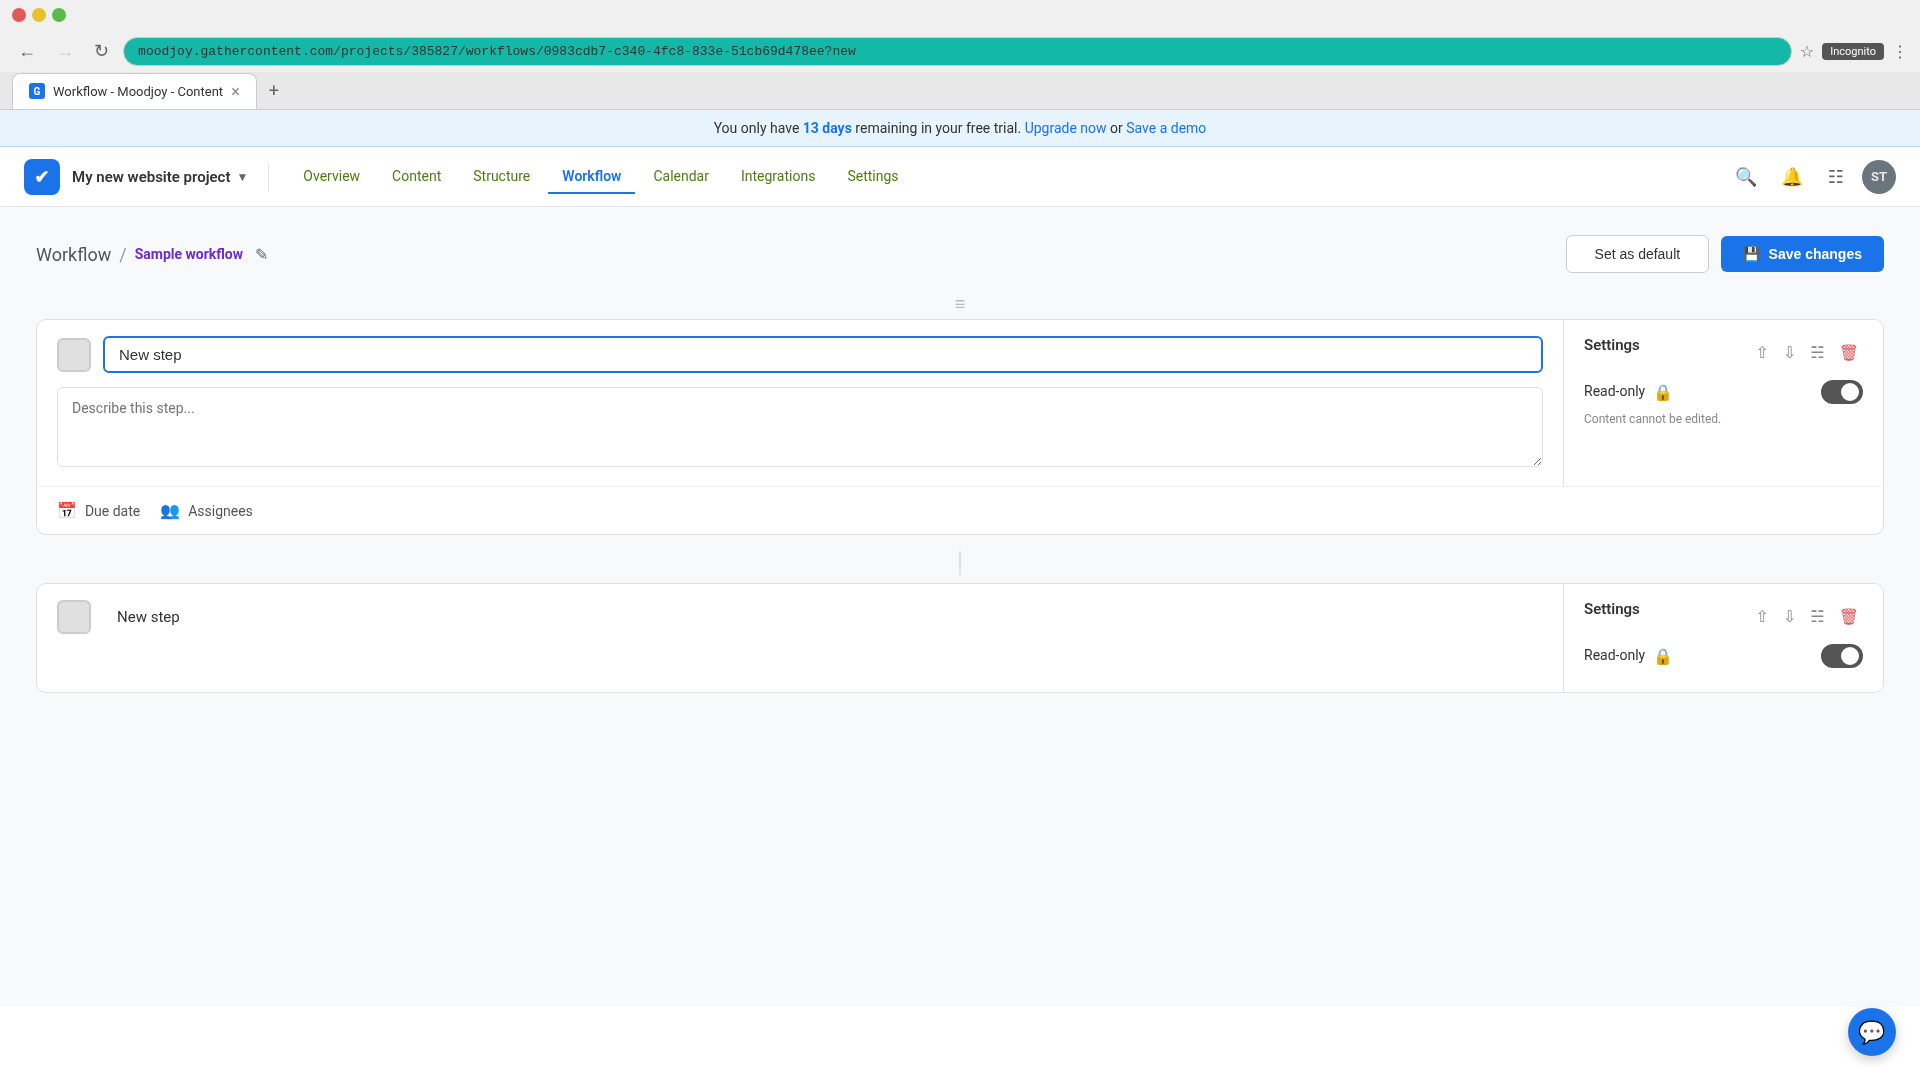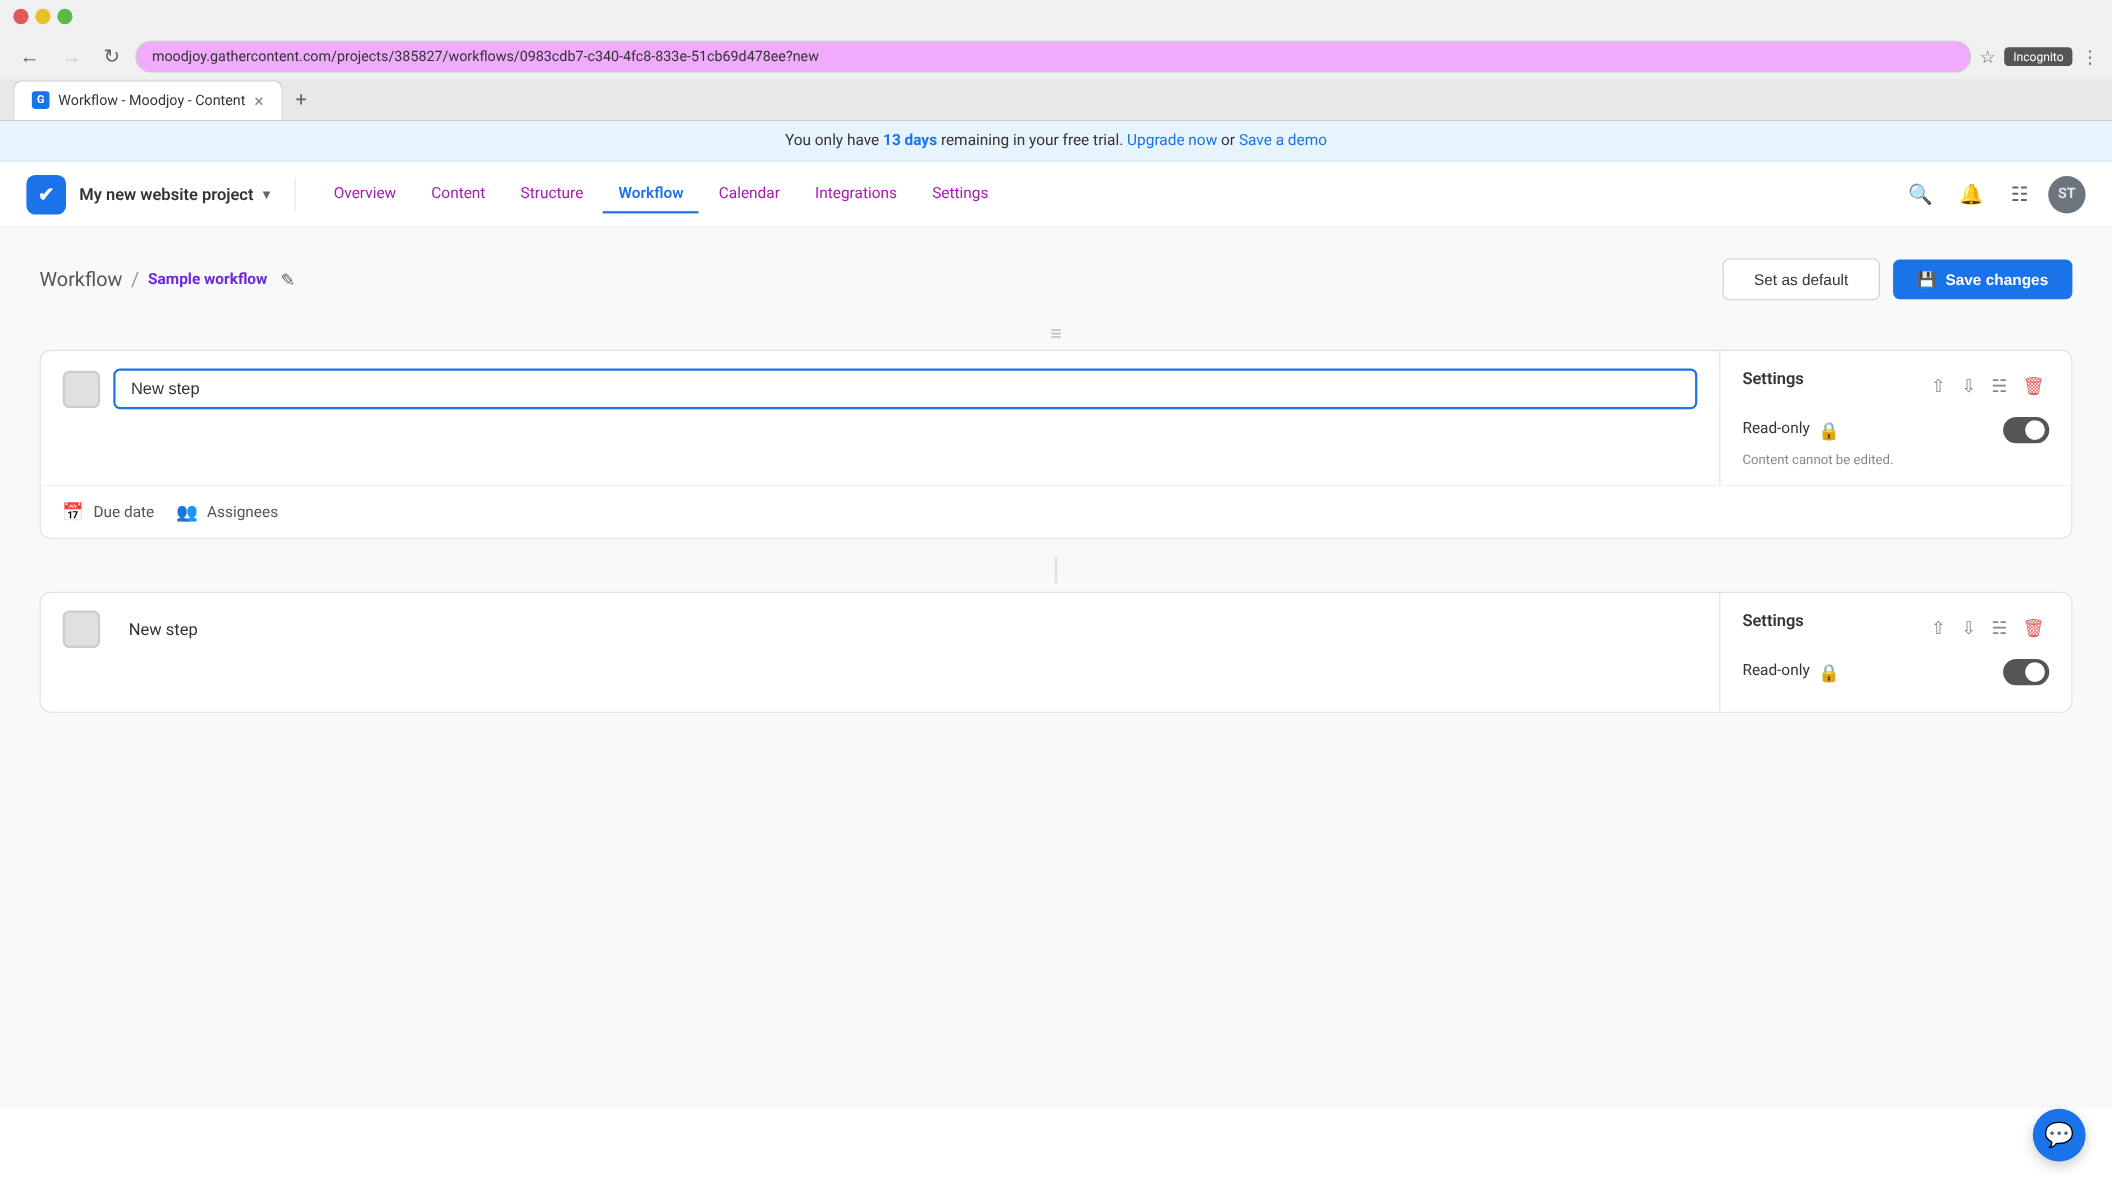--- a/index.html
+++ b/index.html
@@ -14,21 +14,21 @@
     .win-btn.maximize { background: #5cba4a; }
     .win-btn.close { background: #e05a5a; }
     .tab-bar { display: flex; align-items: center; gap: 4px; padding: 0 12px; background: #e8e8e8; }
     .tab { display: flex; align-items: center; gap: 8px; padding: 8px 16px; background: #fff; border-radius: 8px 8px 0 0; border: 1px solid #ccc; border-bottom: none; font-size: 13px; cursor: pointer; min-width: 200px; }
     .tab .favicon { width: 16px; height: 16px; background: #1a73e8; border-radius: 3px; display: flex; align-items: center; justify-content: center; color: white; font-size: 10px; font-weight: bold; }
     .tab .close-tab { margin-left: auto; color: #888; font-size: 16px; cursor: pointer; }
     .new-tab { padding: 8px; cursor: pointer; font-size: 18px; color: #666; }
     .address-bar { display: flex; align-items: center; padding: 6px 12px; gap: 8px; background: #f0f0f0; }
     .nav-btn { background: none; border: none; color: #666; font-size: 18px; cursor: pointer; padding: 4px 6px; }
     .nav-btn:disabled { color: #ccc; }
-    .url-bar { flex: 1; display: flex; align-items: flex-start; background: #f0abfc; border: 1px solid #ccc; border-radius: 20px; padding: 6px 14px; gap: 8px; }
+    .url-bar { flex: 1; display: flex; align-items: flex-start; background: #14b8a6; border: 1px solid #ccc; border-radius: 20px; padding: 6px 14px; gap: 8px; font-family: Liberation Mono, monospace; }
     .url-text { font-size: 13px; color: #333; flex: 1; }
     .address-icons { display: flex; gap: 8px; align-items: center; }
     .addr-icon { color: #666; font-size: 16px; cursor: pointer; }
     .incognito-badge { background: #555; color: white; font-size: 11px; padding: 2px 8px; border-radius: 4px; }
 
     
     .trial-banner { background: #e8f4fd; text-align: center; padding: 10px; font-size: 14px; color: #333; border-bottom: 1px solid #b8d9f0; }
     .trial-banner strong { color: #1a73e8; font-weight: 700; }
     .trial-banner a { color: #1a73e8; text-decoration: none; }
 
@@ -36,21 +36,21 @@
     .app { background: #fff; min-height: calc(1080px - 120px); }
 
     
     .top-nav { display: flex; align-items: center; padding: 0 24px; height: 60px; border-bottom: 1px solid #e5e7eb; background: #fff; }
     .logo { width: 36px; height: 36px; background: #1a73e8; border-radius: 8px; display: flex; align-items: center; justify-content: center; margin-right: 12px; }
     .logo-inner { color: white; font-weight: bold; font-size: 18px; }
     .project-name { font-size: 15px; font-weight: 600; color: #333; display: flex; align-items: center; gap: 6px; cursor: pointer; }
     .project-dropdown { color: #666; font-size: 12px; }
     .nav-divider { width: 1px; height: 30px; background: #e5e7eb; margin: 0 20px; }
     .nav-links { display: flex; gap: 4px; flex: 1; }
-    .nav-link { padding: 8px 14px; font-size: 14px; color: #a21caf; cursor: pointer; border-radius: 6px; text-decoration: none; }
+    .nav-link { padding: 8px 14px; font-size: 14px; color: #4d7c0f; cursor: pointer; border-radius: 6px; text-decoration: none; }
     .nav-link.active { color: #1a73e8; font-weight: 600; border-bottom: 2px solid #1a73e8; border-radius: 0; }
     .nav-right { display: flex; align-items: center; gap: 12px; margin-left: auto; }
     .nav-icon-btn { background: none; border: none; cursor: pointer; color: #666; font-size: 18px; padding: 6px; }
     .avatar { width: 34px; height: 34px; border-radius: 50%; background: #6c757d; display: flex; align-items: center; justify-content: center; color: #e5e5e5; font-size: 13px; font-weight: 700; cursor: pointer; }
 
     
     .page-content { padding: 28px 36px; background: #f8f9fa; min-height: 800px; }
 
     
     .page-header { display: flex; align-items: center; justify-content: space-between; margin-bottom: 20px; }
@@ -201,20 +201,21 @@
     
     <div class="step-card-wrapper">
       <div class="drag-handle">≡</div>
       <div class="step-card">
         <div class="step-card-body">
           <div class="step-main">
             <div class="step-title-row">
               <div class="step-color-swatch"></div>
               <input type="text" class="step-title-input" value="New step" style="">
             </div>
+            <textarea class="step-desc-textarea" placeholder="Describe this step..." style=""></textarea>
           </div>
           <div class="step-settings">
             <div class="settings-header">
               <span class="settings-title">Settings</span>
               <div class="settings-action-icons">
                 <button class="action-icon">⇧</button>
                 <button class="action-icon">⇩</button>
                 <button class="action-icon">☵</button>
                 <button class="action-icon delete">🗑</button>
               </div>

